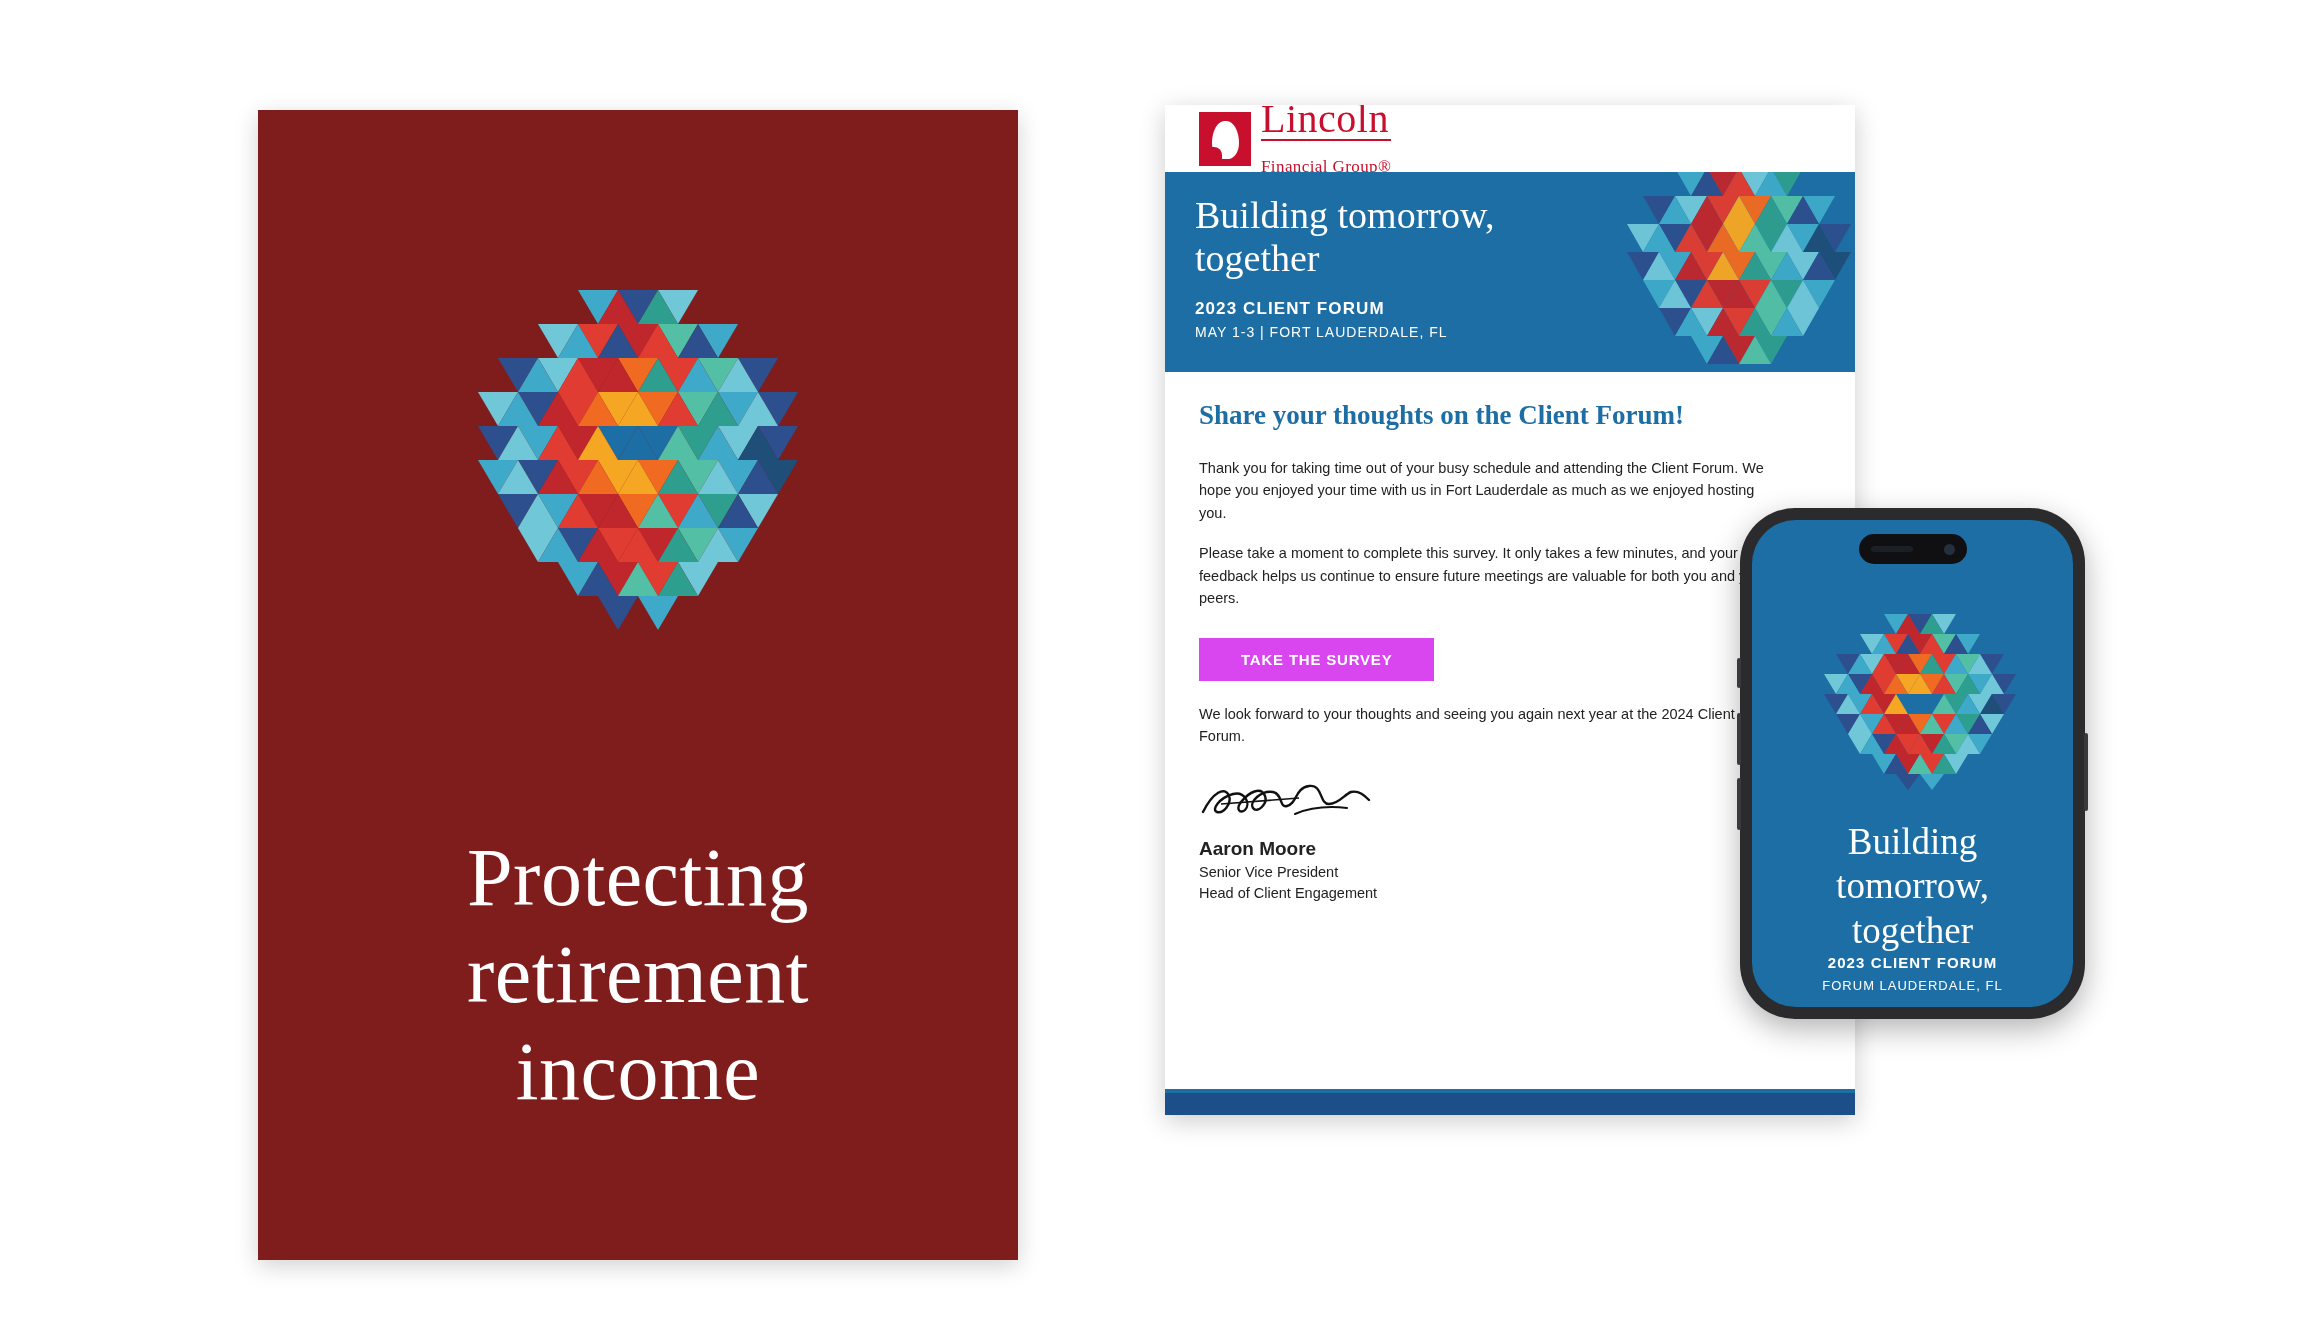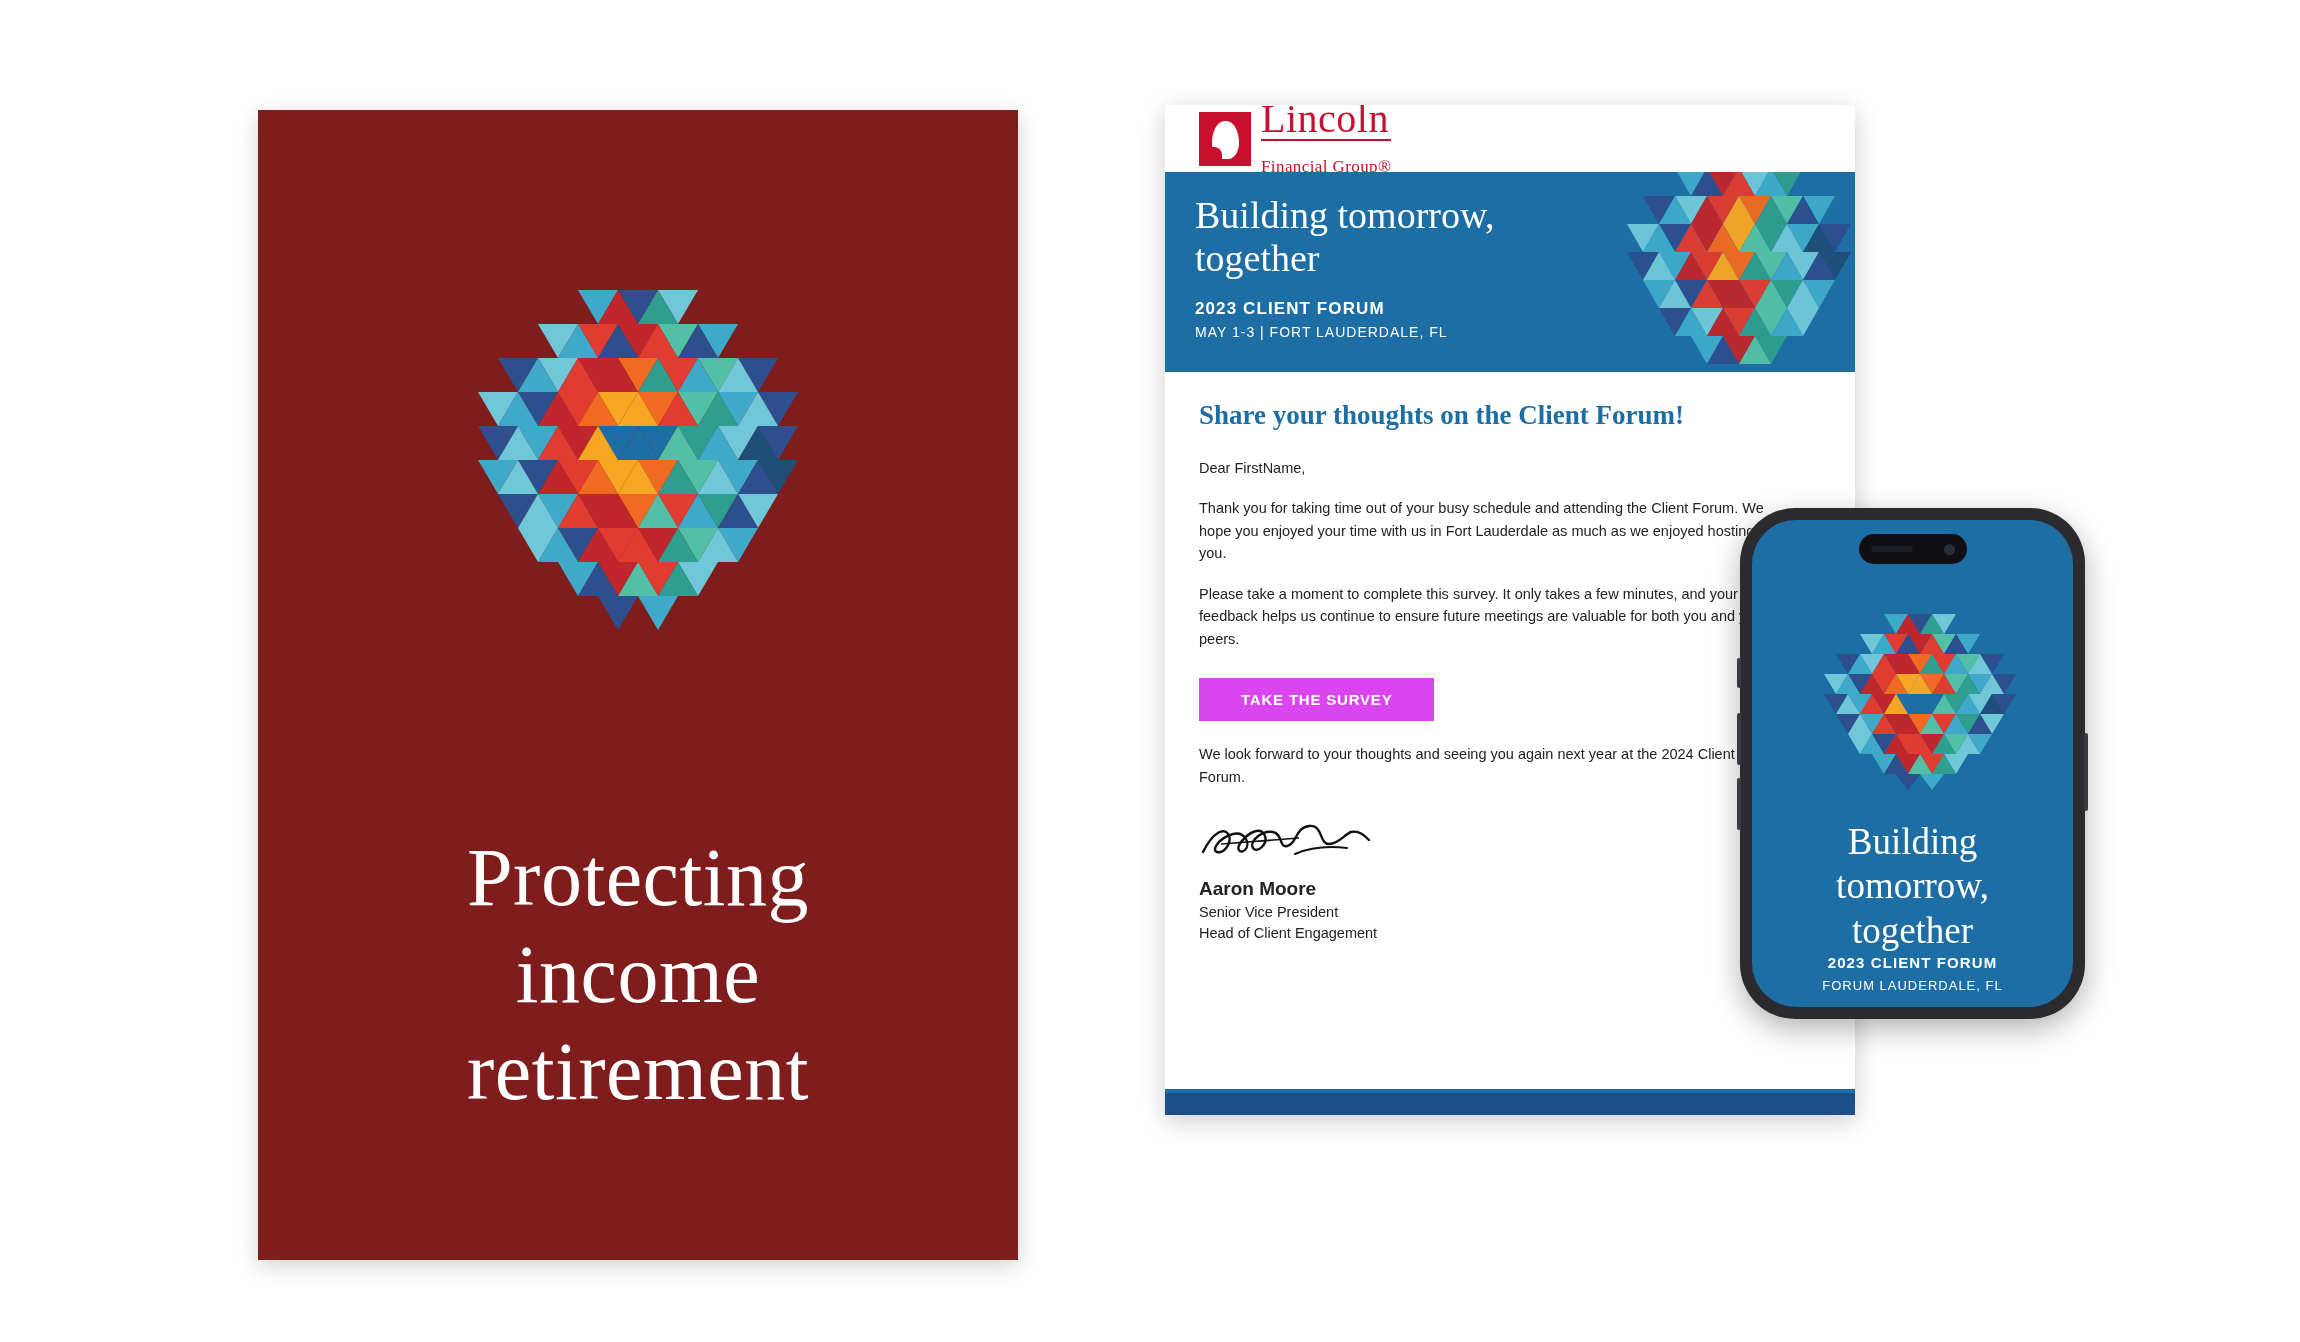--- a/index.html
+++ b/index.html
@@ -415,22 +415,22 @@
       <polygon points="215,336 255,336 235,302" fill="#53C0A6"></polygon>
       <polygon points="275,302 315,302 295,336" fill="#6FC7D8"></polygon>
       <polygon points="255,336 295,336 275,302" fill="#2E9E8F"></polygon>
 
       <polygon points="195,336 235,336 215,370" fill="#2D4F8E"></polygon>
       <polygon points="235,336 275,336 255,370" fill="#3FA9C9"></polygon>
     </g>
   </svg>
   <div class="poster-title">
     <div>Protecting</div>
+    <div>retirement</div>
     <div>income</div>
-    <div>retirement</div>
   </div>
 </div>
 
 <div class="email">
 
   <div class="email-header">
     <div class="logo-mark">
       <div class="head"></div>
     </div>
     <div class="logo-text">
@@ -522,21 +522,20 @@
         <div>Building tomorrow,</div>
         <div>together</div>
       </div>
       <div class="hero-kicker">2023 CLIENT FORUM</div>
       <div class="hero-meta">MAY 1-3  |  FORT LAUDERDALE, FL</div>
     </div>
   </div>
 
   <div class="email-body">
     <div class="email-h2">Share your thoughts on the Client Forum!</div>
-    <p class="email-p">Dear FirstName,</p>
     <p class="email-p">Thank you for taking time out of your busy schedule and attending the Client Forum. We hope you enjoyed your time with us in Fort Lauderdale as much as we enjoyed hosting you.</p>
     <p class="email-p">Please take a moment to complete this survey. It only takes a few minutes, and your feedback helps us continue to ensure future meetings are valuable for both you and your peers.</p>
     <button class="cta">TAKE THE SURVEY</button>
     <p class="email-p">We look forward to your thoughts and seeing you again next year at the 2024 Client Forum.</p>
 
     <svg class="sig" viewBox="0 0 175 54">
       <path d="M4 38 C14 18, 26 12, 30 22 C33 30, 24 40, 18 38 C12 36, 20 24, 34 20 C46 17, 52 30, 46 36 C42 40, 36 36, 42 28 C50 18, 62 12, 66 22 C69 30, 58 40, 54 34 C50 28, 62 16, 74 18 C84 20, 80 34, 88 32 C98 30, 96 14, 110 12 C124 10, 120 30, 130 30 C140 30, 146 20, 152 18 C160 16, 166 22, 170 26" fill="none" stroke="#111111" stroke-width="2.4" stroke-linecap="round"></path>
       <path d="M22 30 L100 24" fill="none" stroke="#111111" stroke-width="1.6"></path>
       <path d="M96 40 C110 34, 130 32, 148 34" fill="none" stroke="#111111" stroke-width="2" stroke-linecap="round"></path>
     </svg>

